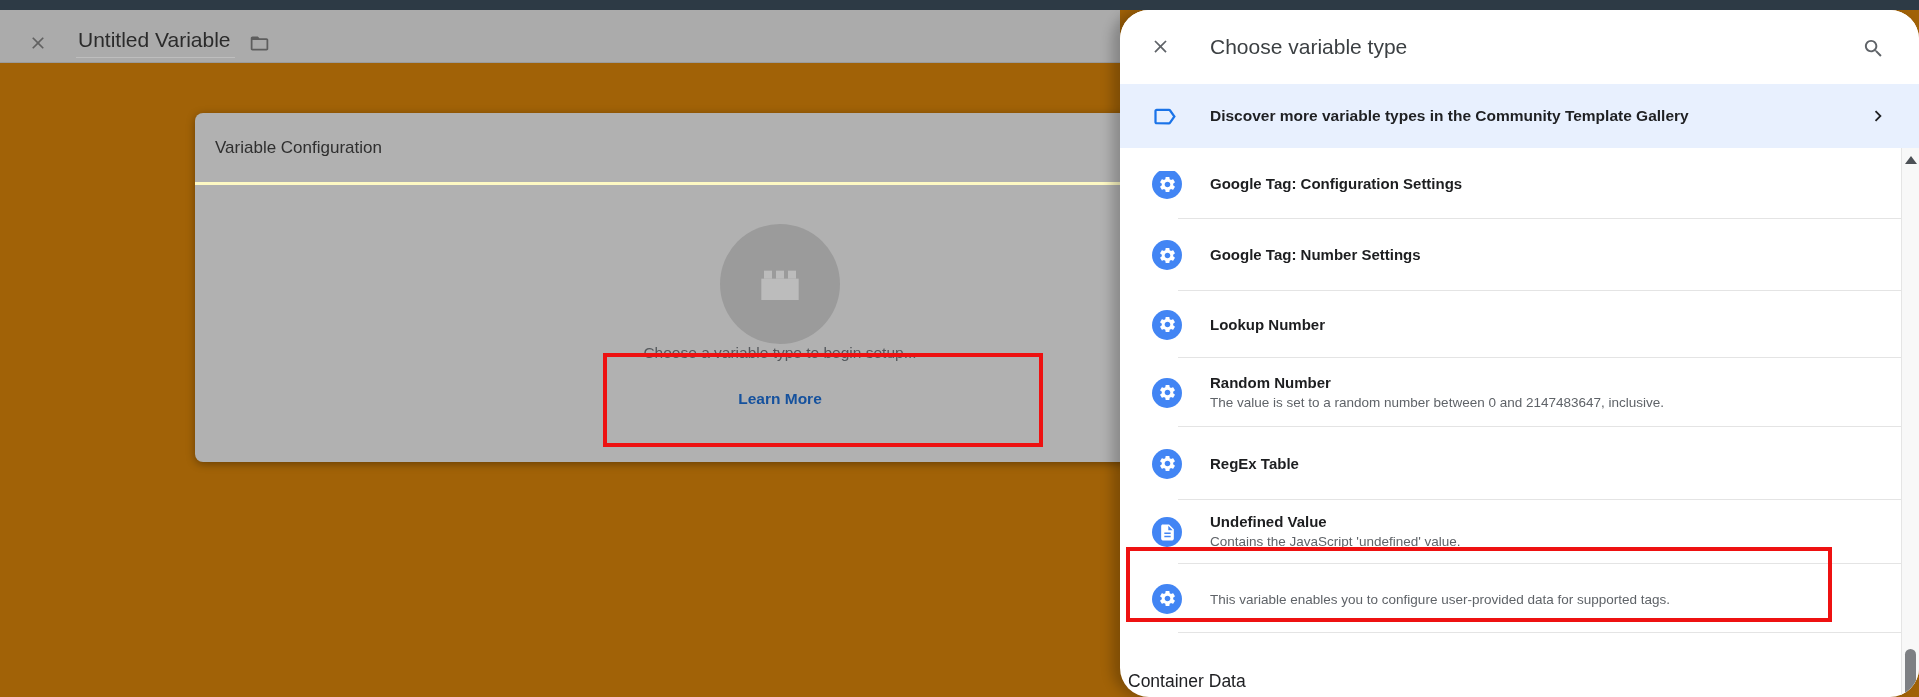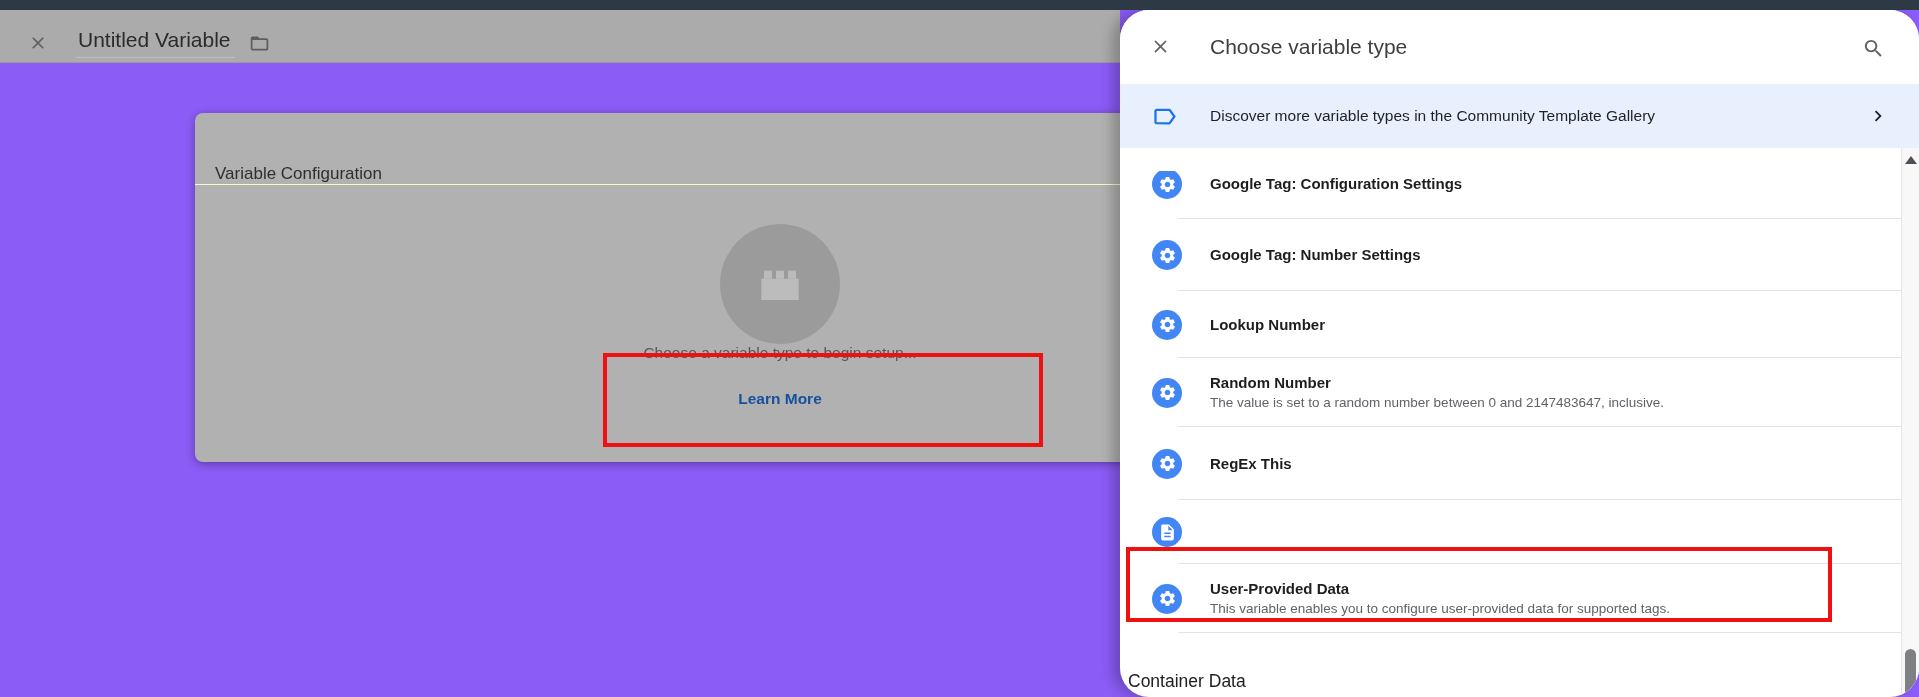--- a/index.html
+++ b/index.html
@@ -4,34 +4,34 @@
 <style>
   * { margin:0; padding:0; box-sizing:border-box; }
   html,body { width:1919px; height:697px; }
   body { font-family:"Liberation Sans","DejaVu Sans",sans-serif; background:#a2a3a4; }
   .screen { position:relative; width:1919px; height:697px; overflow:hidden; }
 
   
   .topbar { position:absolute; left:0; top:0; width:1919px; height:10px; background:#2d3a45; z-index:30; }
 
   
-  .left-pane { position:absolute; left:0; top:10px; width:1919px; height:687px; background:#8b5cf6; }
+  .left-pane { position:absolute; left:0; top:10px; width:1919px; height:687px; background:#a16207; }
   .left-header { position:absolute; left:0; top:0; width:1120px; height:53px; background:#ababab;
                  border-bottom:1px solid #9b9b9b; display:flex; align-items:center; padding:14px 0 0 28px; }
   .icon { display:inline-flex; align-items:center; justify-content:center; }
   .x-icon-left svg { width:20px; height:20px; fill:#616161; }
   .title-field { margin-left:28px; border-bottom:1px solid #bebebe; padding:0 4px 5px 2px; }
   .title-field span { font-size:21px; color:#2b2b2b; }
   .folder-wrap { margin-left:14px; }
   .folder-wrap svg { width:21px; height:21px; fill:#5e5e5e; }
 
   .config-card { position:absolute; left:195px; top:103px; width:1170px; height:349px;
                  background:#b1b1b1; border-radius:8px; box-shadow:0 2px 8px rgba(0,0,0,0.35); }
-  .card-header { height:72px; display:flex; align-items:flex-end; padding-left:20px;
-                 border-bottom:1px solid #fef9c3; }
+  .card-header { height:72px; display:flex; align-items:center; padding-left:20px;
+                 border-bottom:3px solid #fef9c3; }
   .card-header span { font-size:17px; color:#2f2f2f; }
   .card-body { display:flex; flex-direction:column; align-items:center; padding-top:39px; }
   .placeholder-circle { width:120px; height:120px; border-radius:50%; background:#9b9b9b;
                         display:flex; align-items:center; justify-content:center; }
   .placeholder-circle svg { width:64px; height:64px; fill:#bcbcbc; }
   .empty-msg { font-size:15.5px; color:#54585c; }
   .learn-more { margin-top:28px; font-size:15.5px; font-weight:700; color:#15519d; text-decoration:none; cursor:pointer; }
 
   
   .panel { position:absolute; left:1120px; top:10px; width:799px; height:687px; background:#ffffff;
@@ -42,21 +42,21 @@
   .x-icon-panel svg { width:21px; height:21px; fill:#5f6368; }
   .panel-title { position:absolute; left:90px; top:0; height:74px; display:flex; align-items:center;
                  font-size:21px; color:#3c4043; }
   .search-wrap { position:absolute; right:34px; top:27px; cursor:pointer; }
   .search-wrap svg { width:23px; height:23px; fill:#5f6368; }
 
   .banner { position:absolute; left:0; top:74px; width:799px; height:64px; background:#e8f0fe;
             display:flex; align-items:center; cursor:pointer; }
   .label-wrap { position:absolute; left:31px; }
   .label-wrap svg { width:27px; height:27px; fill:#1a73e8; }
-  .banner-text { position:absolute; left:90px; font-size:15.5px; font-weight:400; color:#1f2023; }
+  .banner-text { position:absolute; left:90px; font-size:15.5px; font-weight:700; color:#1f2023; }
   .chev-wrap { position:absolute; right:30px; }
   .chev-wrap svg { width:22px; height:22px; fill:#202124; }
 
   .type-list { position:absolute; left:0; top:138px; width:781px; height:549px; overflow:hidden;margin-top:23px; }
   .type-row { position:relative; width:100%; display:flex; align-items:center; cursor:pointer; }
   .type-row .row-icon { position:absolute; left:32px; width:30px; height:30px; border-radius:50%;
                         background:#4285f4; display:flex; align-items:center; justify-content:center; }
   .type-row .row-icon svg { width:19px; height:19px; fill:#ffffff; }
   .row-text { margin-left:90px; display:flex; flex-direction:column; justify-content:center; }
   .row-title { font-size:15px; font-weight:700; color:#1d1e20; line-height:18px; }
@@ -195,40 +195,43 @@
           </div>
           <div class="row-divider"></div>
         </div>
         <div class="type-row" style="height: 73px;">
           <span class="row-icon">
             <svg viewBox="0 0 24 24">
               <path d="M19.14 12.94c.04-.3.06-.61.06-.94 0-.32-.02-.64-.07-.94l2.03-1.58c.18-.14.23-.41.12-.61l-1.92-3.32c-.12-.22-.37-.29-.59-.22l-2.39.96c-.5-.38-1.03-.7-1.62-.94l-.36-2.54c-.04-.24-.24-.41-.48-.41h-3.84c-.24 0-.43.17-.47.41l-.36 2.54c-.59.24-1.13.57-1.62.94l-2.39-.96c-.22-.08-.47 0-.59.22L2.74 8.87c-.12.21-.08.47.12.61l2.03 1.58c-.05.3-.09.63-.09.94s.02.64.07.94l-2.03 1.58c-.18.14-.23.41-.12.61l1.92 3.32c.12.22.37.29.59.22l2.39-.96c.5.38 1.03.7 1.62.94l.36 2.54c.05.24.24.41.48.41h3.84c.24 0 .44-.17.47-.41l.36-2.54c.59-.24 1.13-.56 1.62-.94l2.39.96c.22.08.47 0 .59-.22l1.92-3.32c.12-.22.07-.47-.12-.61l-2.01-1.58zM12 15.6c-1.98 0-3.6-1.62-3.6-3.6s1.62-3.6 3.6-3.6 3.6 1.62 3.6 3.6-1.62 3.6-3.6 3.6z"></path>
             </svg>
           </span>
           <div class="row-text">
-            <div class="row-title">RegEx This</div>
+            <div class="row-title">RegEx Table</div>
           </div>
           <div class="row-divider"></div>
         </div>
         <div class="type-row" style="height: 64px;">
           <span class="row-icon">
             <svg viewBox="0 0 24 24">
               <path d="M14 2H6c-1.1 0-1.99.9-1.99 2L4 20c0 1.1.89 2 1.99 2H18c1.1 0 2-.9 2-2V8l-6-6zm2 16H8v-2h8v2zm0-4H8v-2h8v2zm-3-5V3.5L18.5 9H13z"></path>
             </svg>
           </span>
+          <div class="row-text">
+            <div class="row-title">Undefined Value</div>
+            <div class="row-desc">Contains the JavaScript 'undefined' value.</div>
+          </div>
           <div class="row-divider"></div>
         </div>
         <div class="type-row" style="height: 69px;">
           <span class="row-icon">
             <svg viewBox="0 0 24 24">
               <path d="M19.14 12.94c.04-.3.06-.61.06-.94 0-.32-.02-.64-.07-.94l2.03-1.58c.18-.14.23-.41.12-.61l-1.92-3.32c-.12-.22-.37-.29-.59-.22l-2.39.96c-.5-.38-1.03-.7-1.62-.94l-.36-2.54c-.04-.24-.24-.41-.48-.41h-3.84c-.24 0-.43.17-.47.41l-.36 2.54c-.59.24-1.13.57-1.62.94l-2.39-.96c-.22-.08-.47 0-.59.22L2.74 8.87c-.12.21-.08.47.12.61l2.03 1.58c-.05.3-.09.63-.09.94s.02.64.07.94l-2.03 1.58c-.18.14-.23.41-.12.61l1.92 3.32c.12.22.37.29.59.22l2.39-.96c.5.38 1.03.7 1.62.94l.36 2.54c.05.24.24.41.48.41h3.84c.24 0 .44-.17.47-.41l.36-2.54c.59-.24 1.13-.56 1.62-.94l2.39.96c.22.08.47 0 .59-.22l1.92-3.32c.12-.22.07-.47-.12-.61l-2.01-1.58zM12 15.6c-1.98 0-3.6-1.62-3.6-3.6s1.62-3.6 3.6-3.6 3.6 1.62 3.6 3.6-1.62 3.6-3.6 3.6z"></path>
             </svg>
           </span>
           <div class="row-text">
-            <div class="row-title">User-Provided Data</div>
             <div class="row-desc">This variable enables you to configure user-provided data for supported tags.</div>
           </div>
           <div class="row-divider"></div>
         </div>
         <div class="section-header">Container Data</div>
       </div>
 
     <div class="scrollbar">
       <div class="scroll-up"></div>
       <div class="scroll-thumb"></div>

